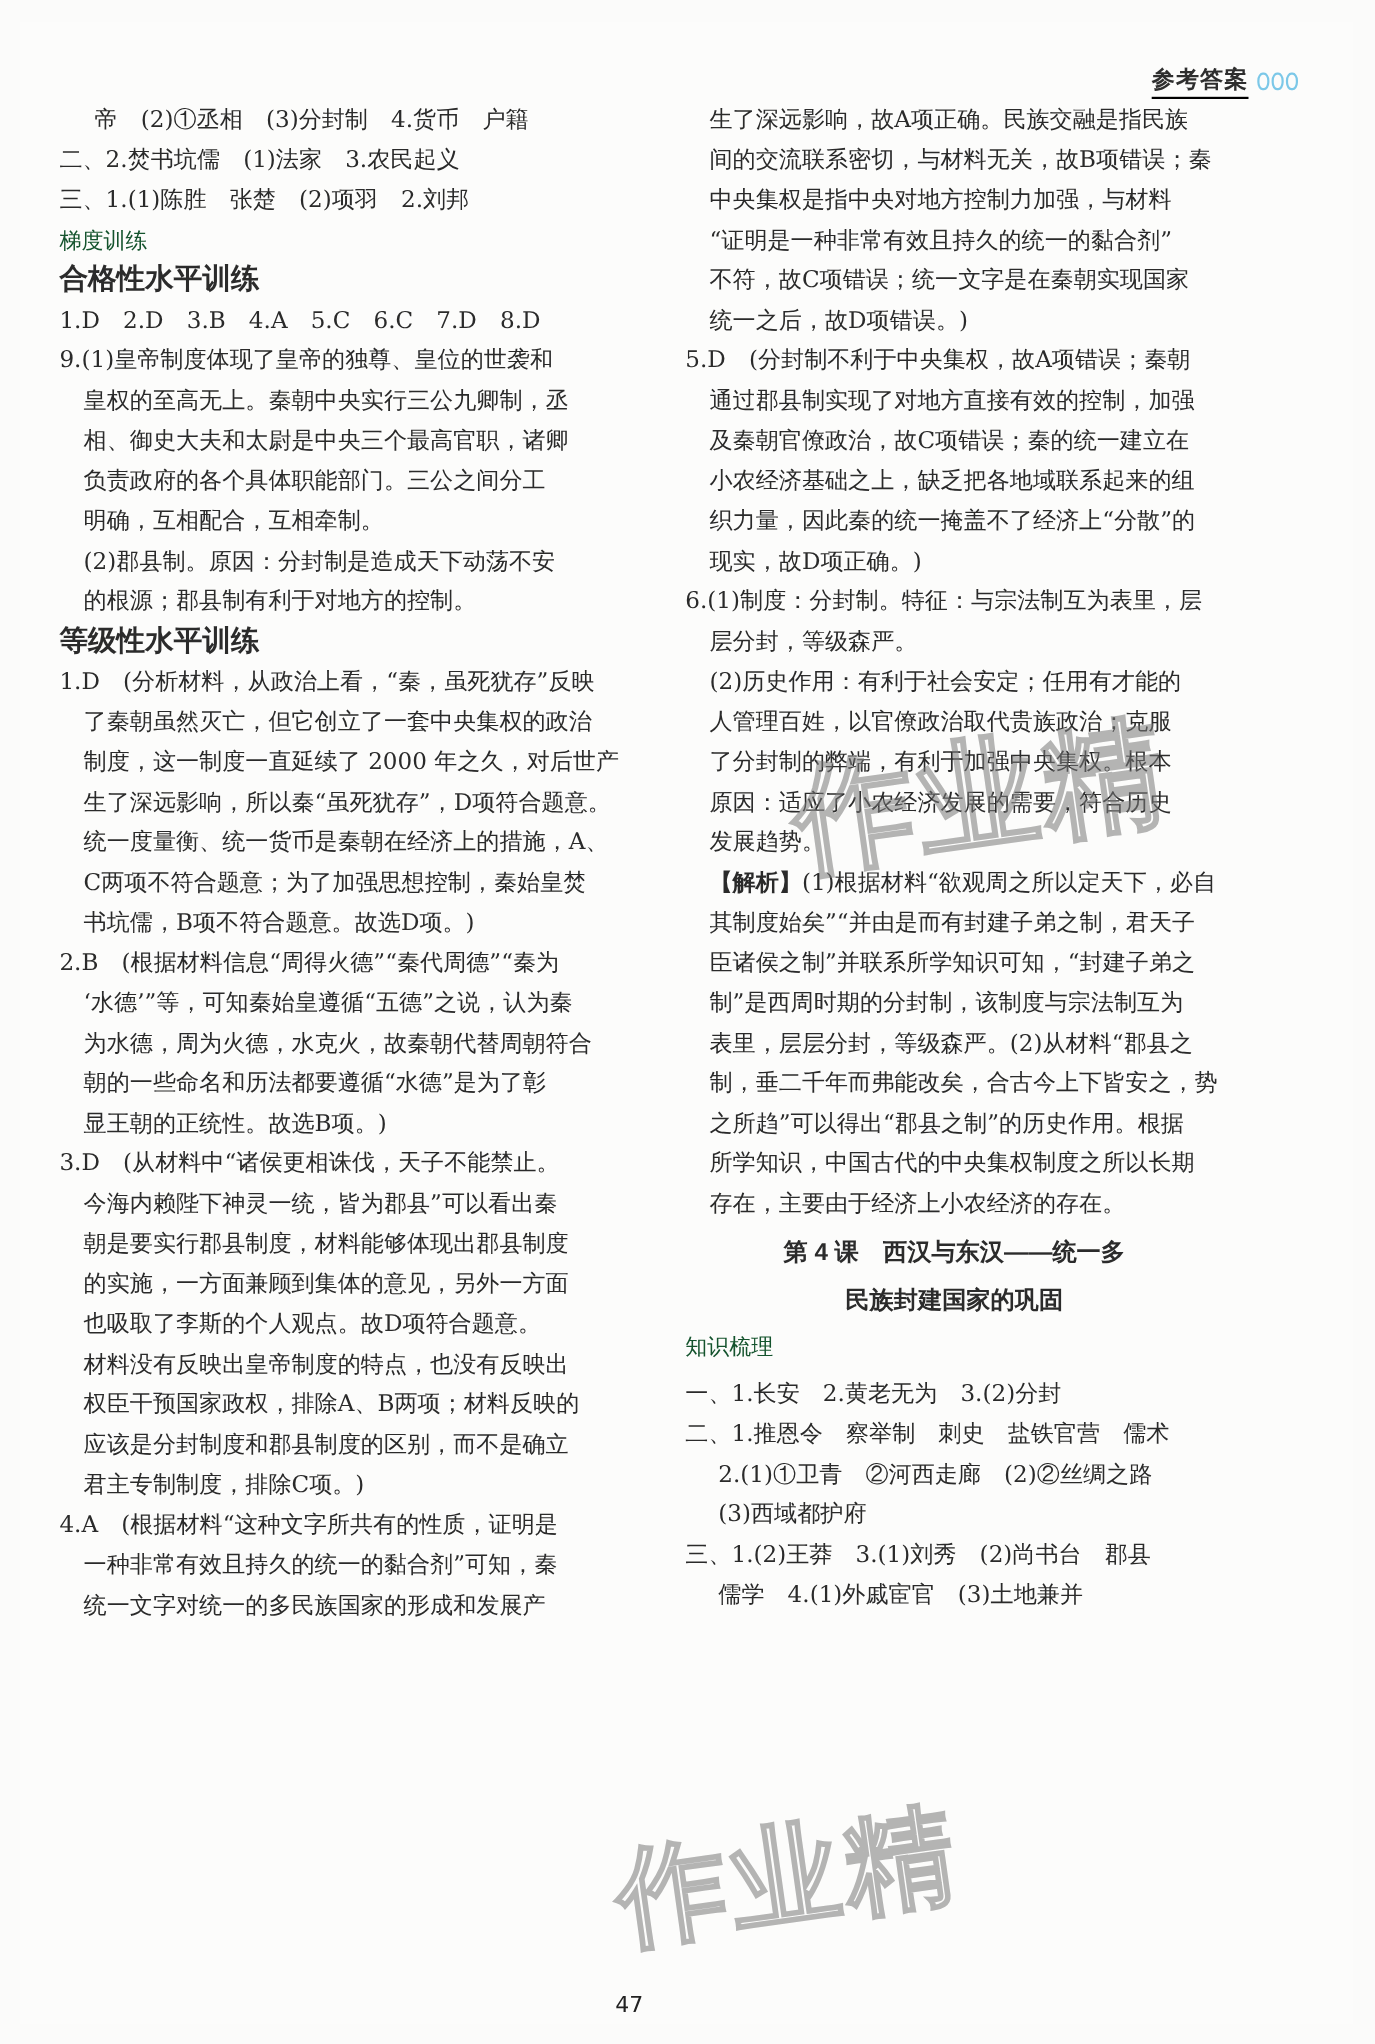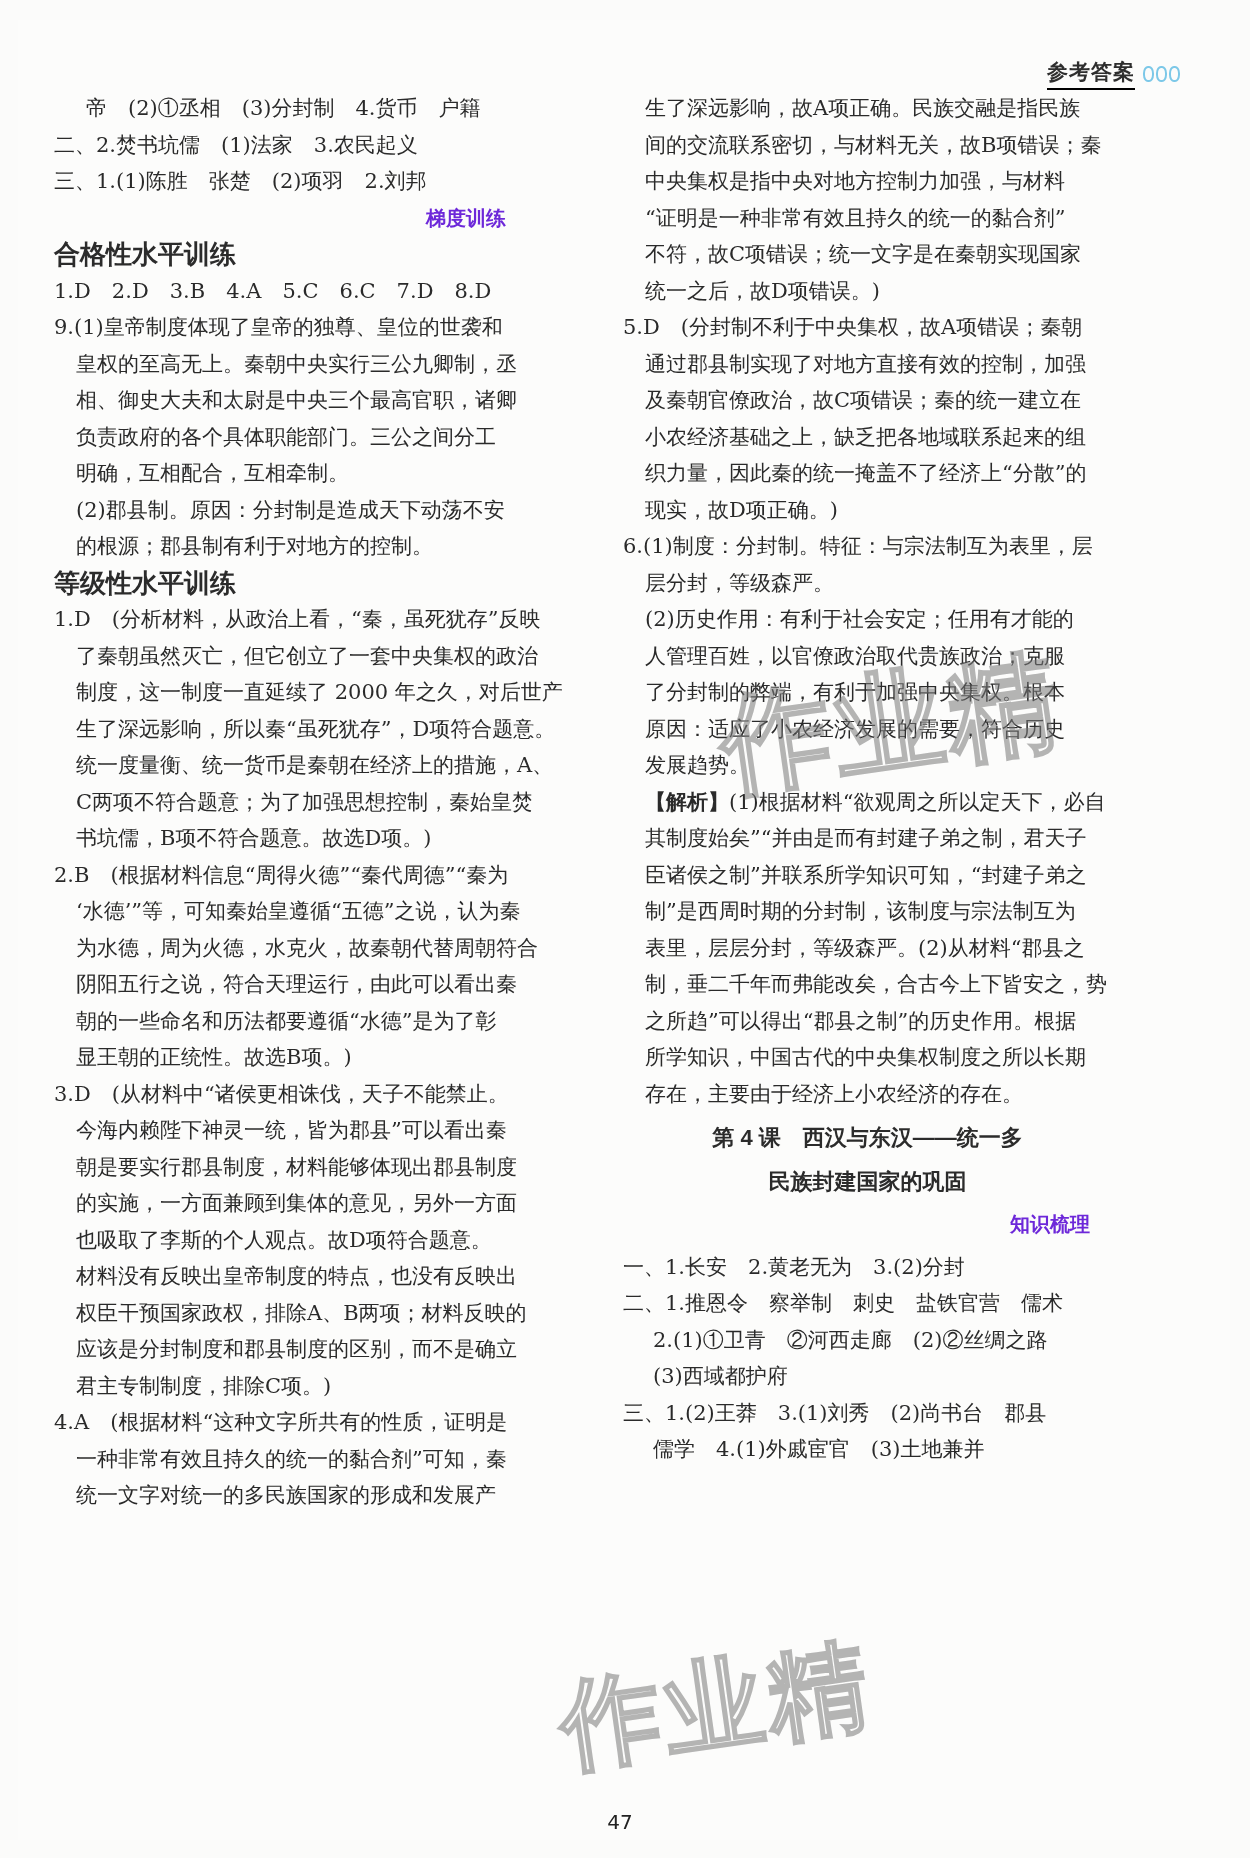--- a/index.html
+++ b/index.html
@@ -32,35 +32,35 @@
   .col {
     position: absolute; top: 90px;
     font-size: 21px; line-height: 36.5px;
   }
   .col-left { left: 54px; width: 452px; }
   .col-right { left: 645px; width: 445px; }
   .line { white-space: nowrap; height: 36.5px; }
   .indent { padding-left: 22px; }
   .sec-blue {
     font-family: "DejaVu Sans", "Liberation Sans", sans-serif;
-    color: #6d28d9; font-weight: bold; font-size: 20px; text-align: right;
+    color: #14532d; font-weight: normal; font-size: 20px;
   }
   .sec-bold {
     font-family: "DejaVu Sans", "Liberation Sans", sans-serif;
     font-weight: bold; font-size: 26px; color: #2b2b2b;
   }
   .lesson-title {
     font-family: Liberation Sans, sans-serif;
     font-weight: bold; font-size: 22px; text-align: center; color: #2b2b2b;
     height: 44px; line-height: 44px;
   }
   .bracket-tag { font-weight: bold; font-family: "DejaVu Sans", "Liberation Sans", sans-serif; }
   .page-num {
     position: absolute; left: 0; width: 1144px; top: 1810px; text-align: center;
-    font-family: "DejaVu Sans", "Liberation Sans", sans-serif; font-size: 20px; color: #222; margin-left: 48px;
+    font-family: "DejaVu Sans", "Liberation Sans", sans-serif; font-size: 20px; color: #222;
   }
   .watermark {
     position: absolute; font-family: "DejaVu Sans", "Liberation Sans", sans-serif;
     font-size: 110px; font-weight: bold; color: transparent;
     -webkit-text-stroke: 2px rgba(120,120,120,0.55);
     letter-spacing: 4px; transform: rotate(-8deg); pointer-events: none;
   }
 </style>
 </head>
 <body>
@@ -94,21 +94,20 @@
   <div class="line">1.D　(分析材料，从政治上看，“秦，虽死犹存”反映</div>
   <div class="line indent">了秦朝虽然灭亡，但它创立了一套中央集权的政治</div>
   <div class="line indent">制度，这一制度一直延续了 2000 年之久，对后世产</div>
   <div class="line indent">生了深远影响，所以秦“虽死犹存”，D项符合题意。</div>
   <div class="line indent">统一度量衡、统一货币是秦朝在经济上的措施，A、</div>
   <div class="line indent">C两项不符合题意；为了加强思想控制，秦始皇焚</div>
   <div class="line indent">书坑儒，B项不符合题意。故选D项。)</div>
   <div class="line">2.B　(根据材料信息“周得火德”“秦代周德”“秦为</div>
   <div class="line indent">‘水德’”等，可知秦始皇遵循“五德”之说，认为秦</div>
   <div class="line indent">为水德，周为火德，水克火，故秦朝代替周朝符合</div>
-  <div class="line indent">阴阳五行之说，符合天理运行，由此可以看出秦</div>
   <div class="line indent">朝的一些命名和历法都要遵循“水德”是为了彰</div>
   <div class="line indent">显王朝的正统性。故选B项。)</div>
   <div class="line">3.D　(从材料中“诸侯更相诛伐，天子不能禁止。</div>
   <div class="line indent">今海内赖陛下神灵一统，皆为郡县”可以看出秦</div>
   <div class="line indent">朝是要实行郡县制度，材料能够体现出郡县制度</div>
   <div class="line indent">的实施，一方面兼顾到集体的意见，另外一方面</div>
   <div class="line indent">也吸取了李斯的个人观点。故D项符合题意。</div>
   <div class="line indent">材料没有反映出皇帝制度的特点，也没有反映出</div>
   <div class="line indent">权臣干预国家政权，排除A、B两项；材料反映的</div>
   <div class="line indent">应该是分封制度和郡县制度的区别，而不是确立</div>

